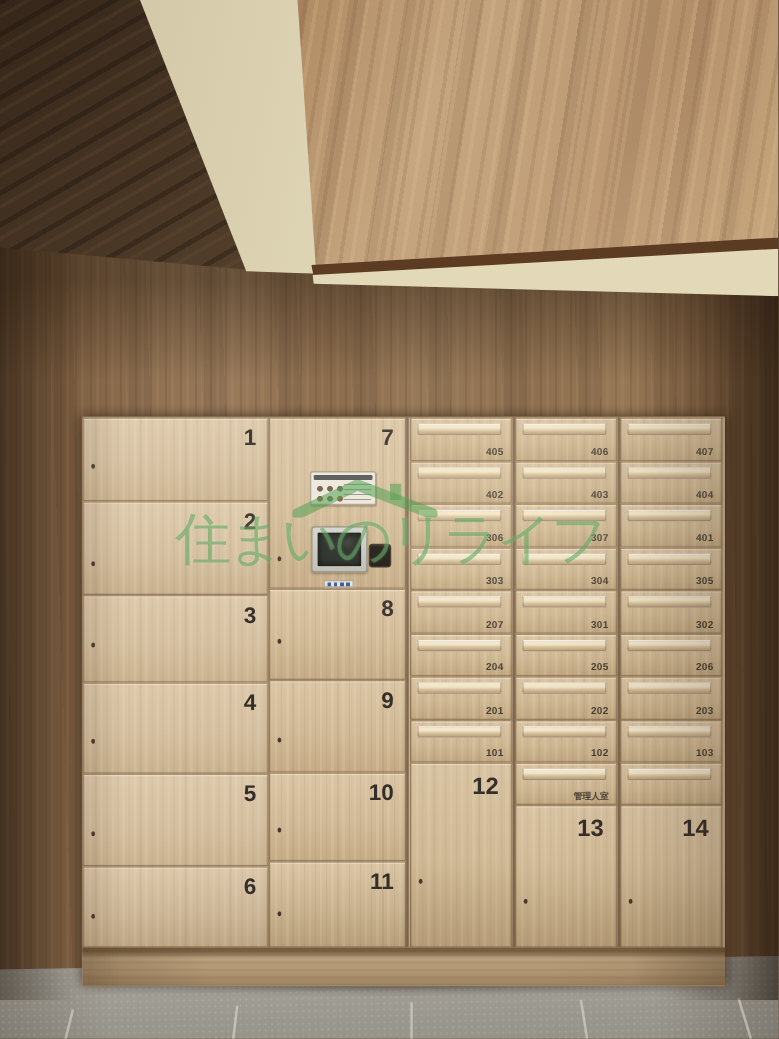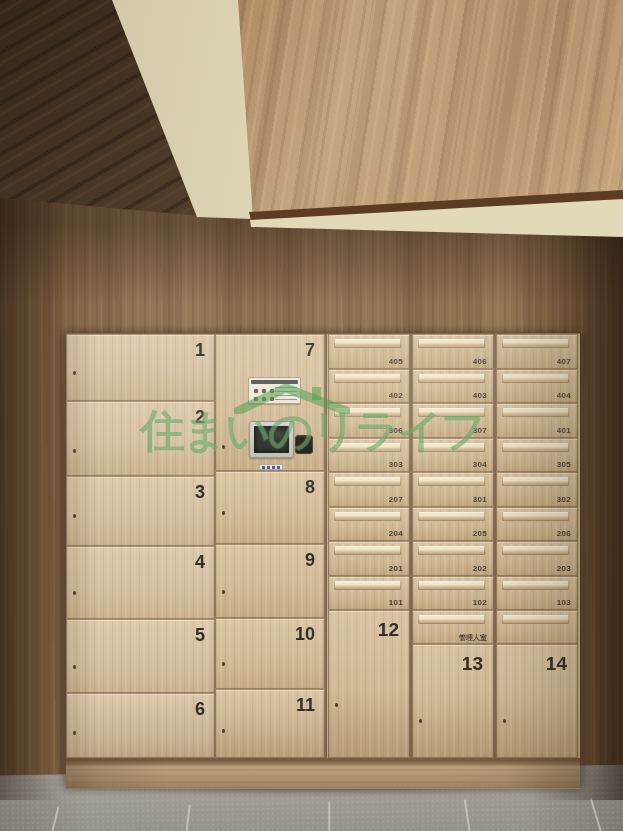--- a/index.html
+++ b/index.html
@@ -154,21 +154,21 @@
   .plinth {
     position:absolute; left:0; top:424px; width:514px; height:31px;
     background:
       repeating-linear-gradient(0deg, rgba(120,90,60,.12) 0 2px, rgba(0,0,0,0) 2px 6px),
       linear-gradient(90deg, rgba(70,48,26,.25), rgba(0,0,0,0) 20% 85%, rgba(70,48,26,.2)),
       linear-gradient(180deg,#7d6344 0 3px,#c8b08e 9px,#bda37d 65%,#a68c68 100%);
   }
   
   .watermark {
     position:absolute; left:140px; top:408px; z-index:9; pointer-events:none;
-    font-size:45px; font-weight:700; letter-spacing:-3px; line-height:1;
+    font-size:45px; font-weight:400; letter-spacing:-3px; line-height:1;
     color:rgba(82,160,82,.55); text-shadow:0 0 2px rgba(255,255,255,.22);
     white-space:nowrap;
   }
   .roof { position:absolute; left:234px; top:384px; z-index:10; pointer-events:none; }
 </style>
 </head>
 <body>
 
 <div class="stage">
 

